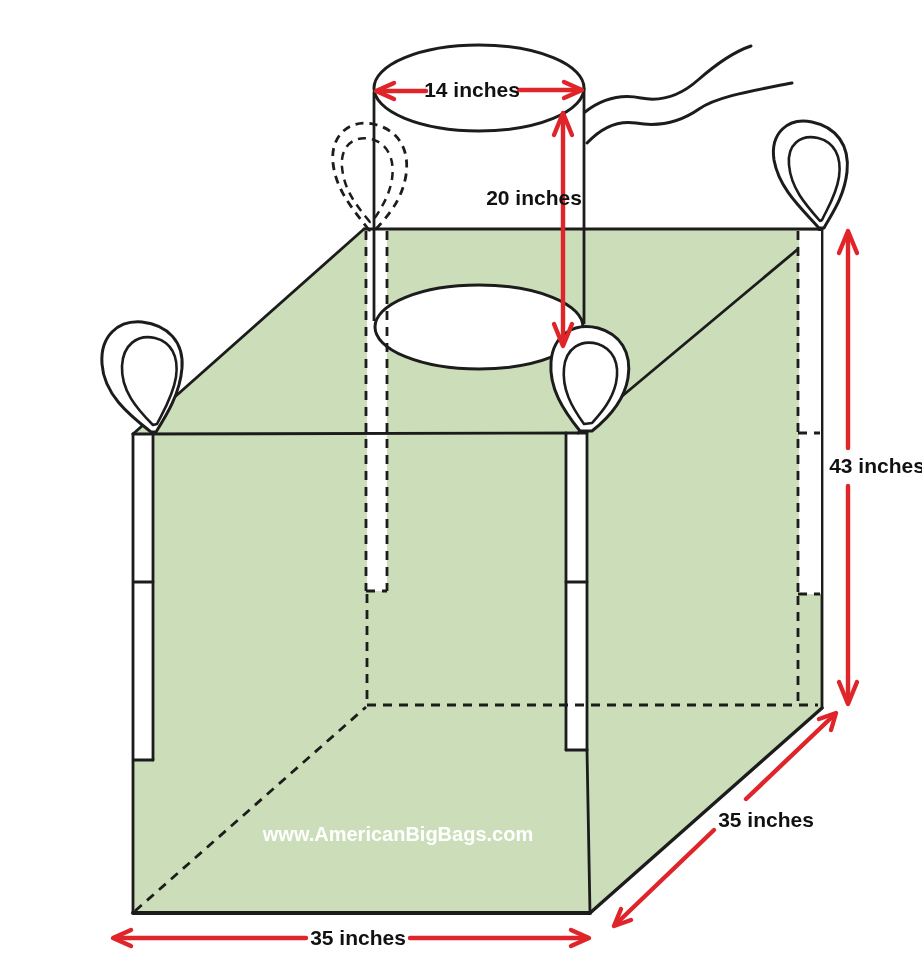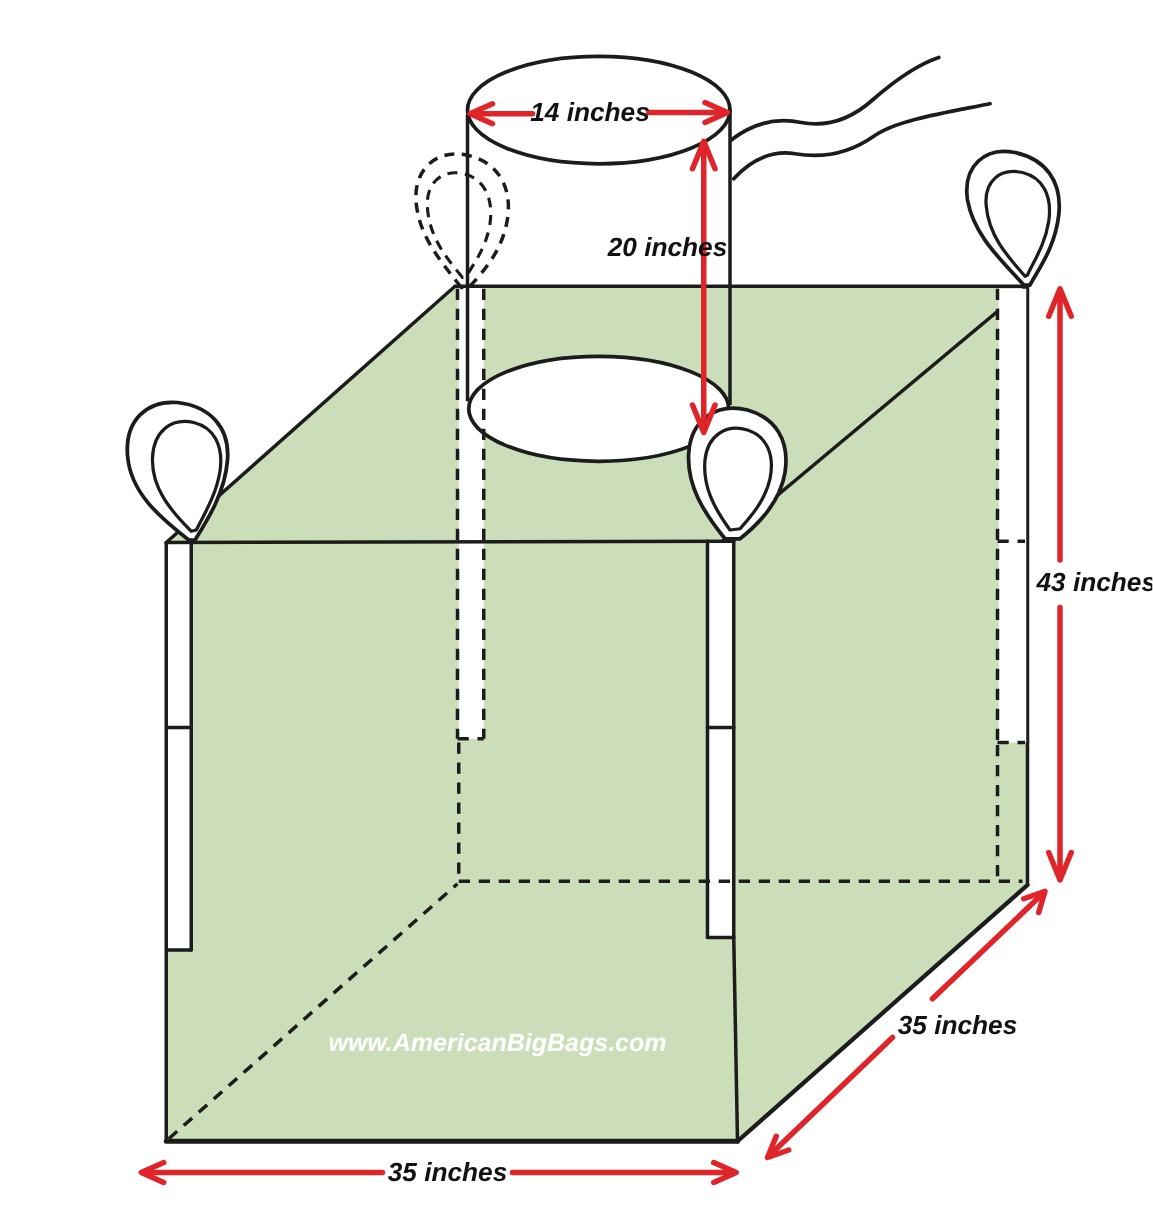--- a/index.html
+++ b/index.html
@@ -2,21 +2,20 @@
 <html><head>
 <meta charset="utf-8">
 <style>
   html, body { margin: 0; padding: 0; background: #ffffff; }
   .stage {
     position: relative;
     width: 922px;
     height: 965px;
     background: #ffffff;
     font-family: "Liberation Sans", sans-serif;
-    font-style: italic;
   }
   svg { display: block; }
   .dim-label {
     font-family: "Liberation Sans", sans-serif;
     font-size: 21px;
     font-weight: bold;
   }
   .watermark {
     font-family: "Liberation Sans", sans-serif;
     font-size: 20px;

